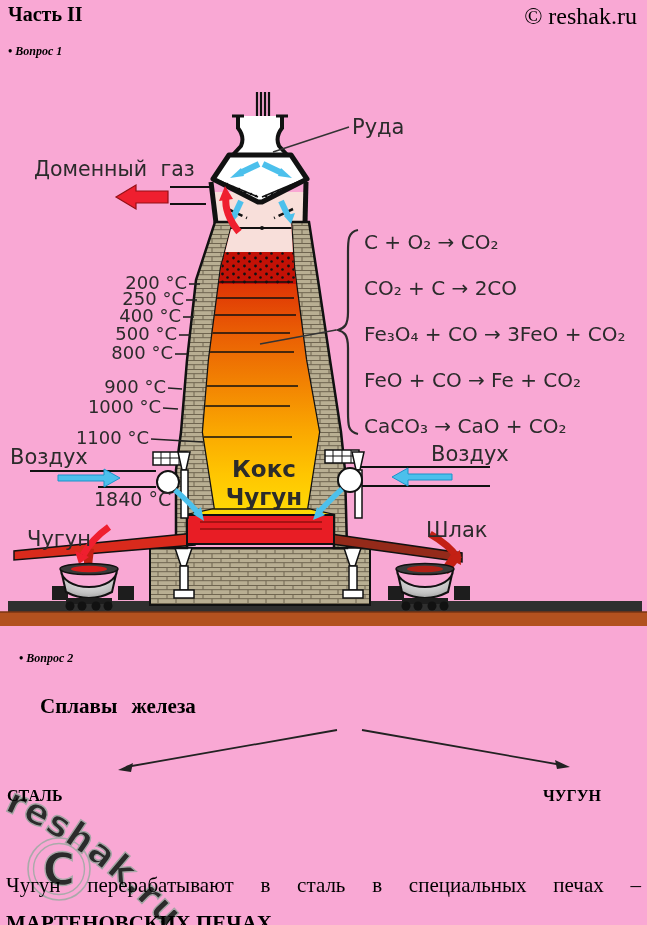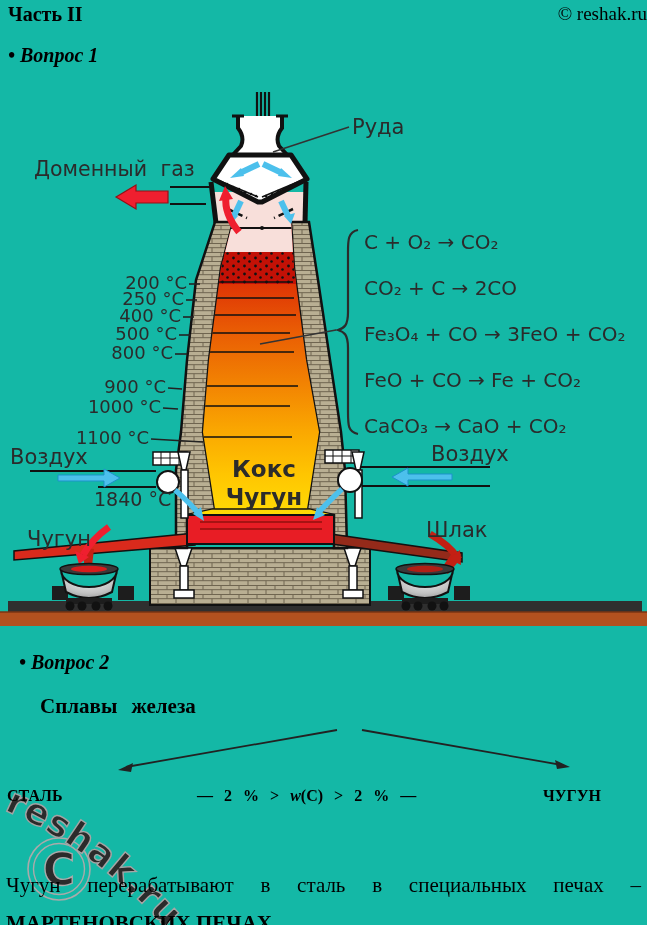--- a/index.html
+++ b/index.html
@@ -1,21 +1,21 @@
 <!DOCTYPE html>
 <html><head>
 <meta charset="utf-8">
 <style>
   html,body{margin:0;padding:0;background:#fff;}
-  .page{position:relative;width:647px;height:925px;background:#14b8a6;overflow:hidden;
+  .page{position:relative;width:647px;height:925px;background:#f9a8d4;overflow:hidden;
         font-family:"Liberation Serif",serif;color:#000;}
   .abs{position:absolute;}
   .hdr-left{left:8px;top:3px;font-size:20px;font-weight:bold;}
-  .hdr-right{right:0;top:3px;font-size:19px;}
-  .q-label{left:8px;font-size:20px;font-weight:bold;font-style:italic;}
+  .hdr-right{right:10px;top:3px;font-size:24px;}
+  .q-label{left:8px;font-size:12px;font-weight:bold;font-style:italic;}
   .q1{top:44px;}
   .q2{top:651px;margin-left:11px;}
   .diagram-svg{left:0;top:0;width:647px;height:925px;}
   svg text{font-family:"DejaVu Sans",sans-serif;fill:#2b2b2b;}
   .scheme-title{left:0;top:694px;width:647px;text-align:left;font-size:21px;
                 font-weight:bold;word-spacing:9px;padding-left:40px;}
   .scheme-row{top:787px;font-size:16px;font-weight:bold;}
   .scheme-left{left:7px;}
   .scheme-right{left:543px;}
   .scheme-cond{left:197px;width:310px;word-spacing:7px;white-space:nowrap;}
@@ -290,21 +290,20 @@
       <text x="59" y="885" font-size="44" font-weight="bold" text-anchor="middle" fill="rgba(255,255,255,0.45)" stroke="#aaaaaa" stroke-width="1.4">C</text>
       <path id="wmp" d="M 4,810 Q 88,846 158,920" fill="none"></path>
       <text font-size="36" font-weight="bold" letter-spacing="1" fill="rgba(255,255,255,0.45)" stroke="#a5a5a5" stroke-width="1.4">
         <textPath href="#wmp">reshak.ru</textPath>
       </text>
     </g>
   </svg>
 
   <div class="abs scheme-title">Сплавы железа</div>
   <div class="abs scheme-row scheme-left">СТАЛЬ</div>
-  <div class="abs scheme-row scheme-cond"><span>— 2 % &gt; </span><span class="wi">w</span><span>(C) &gt; 2 % —</span></div>
   <div class="abs scheme-row scheme-right">ЧУГУН</div>
 
   <div class="abs para">
     <div class="l1">Чугун перерабатывают в сталь в специальных печах –</div>
     <div class="l2"><b>МАРТЕНОВСКИХ ПЕЧАХ</b><span>.</span></div>
   </div>
 
 </div>
 
 </body></html>

